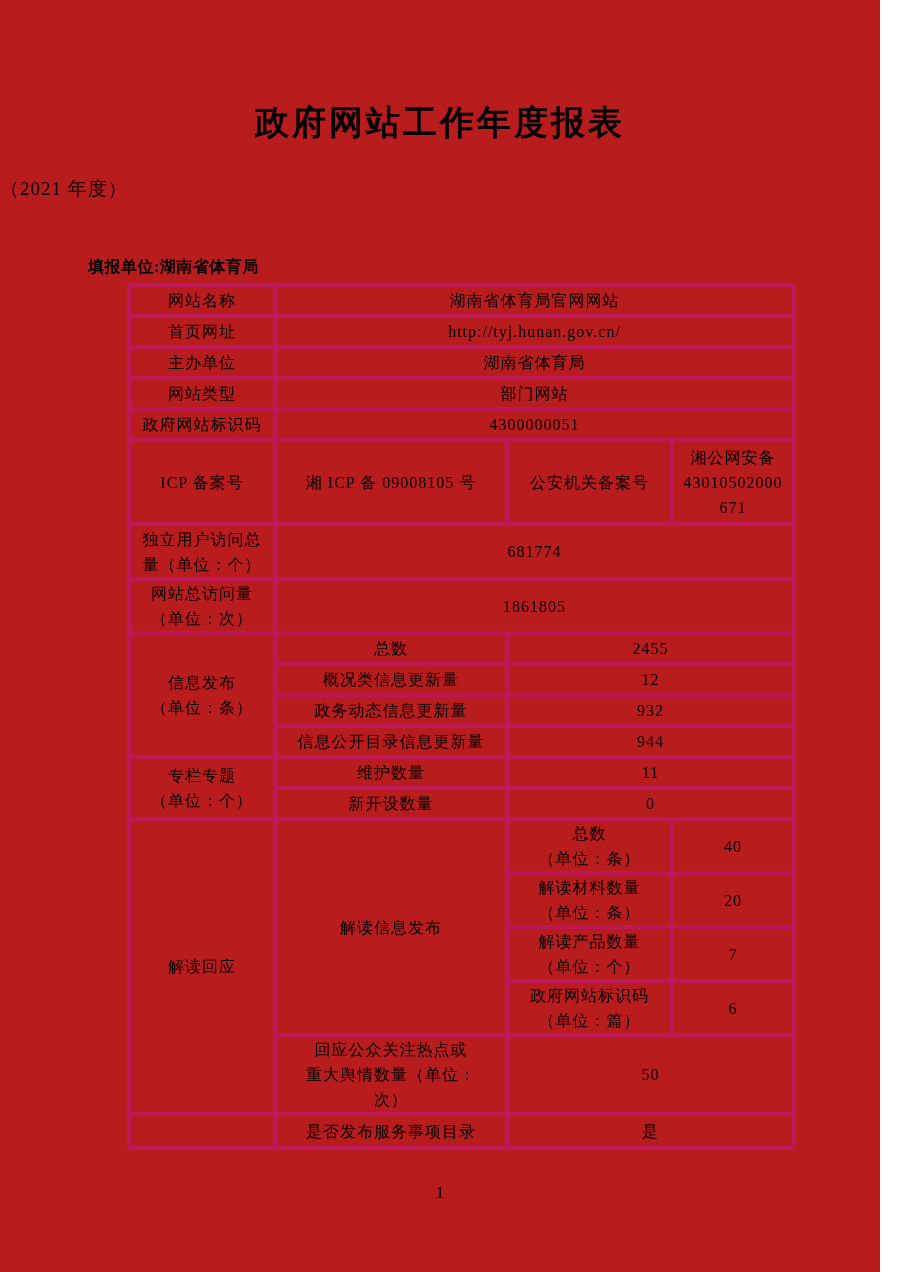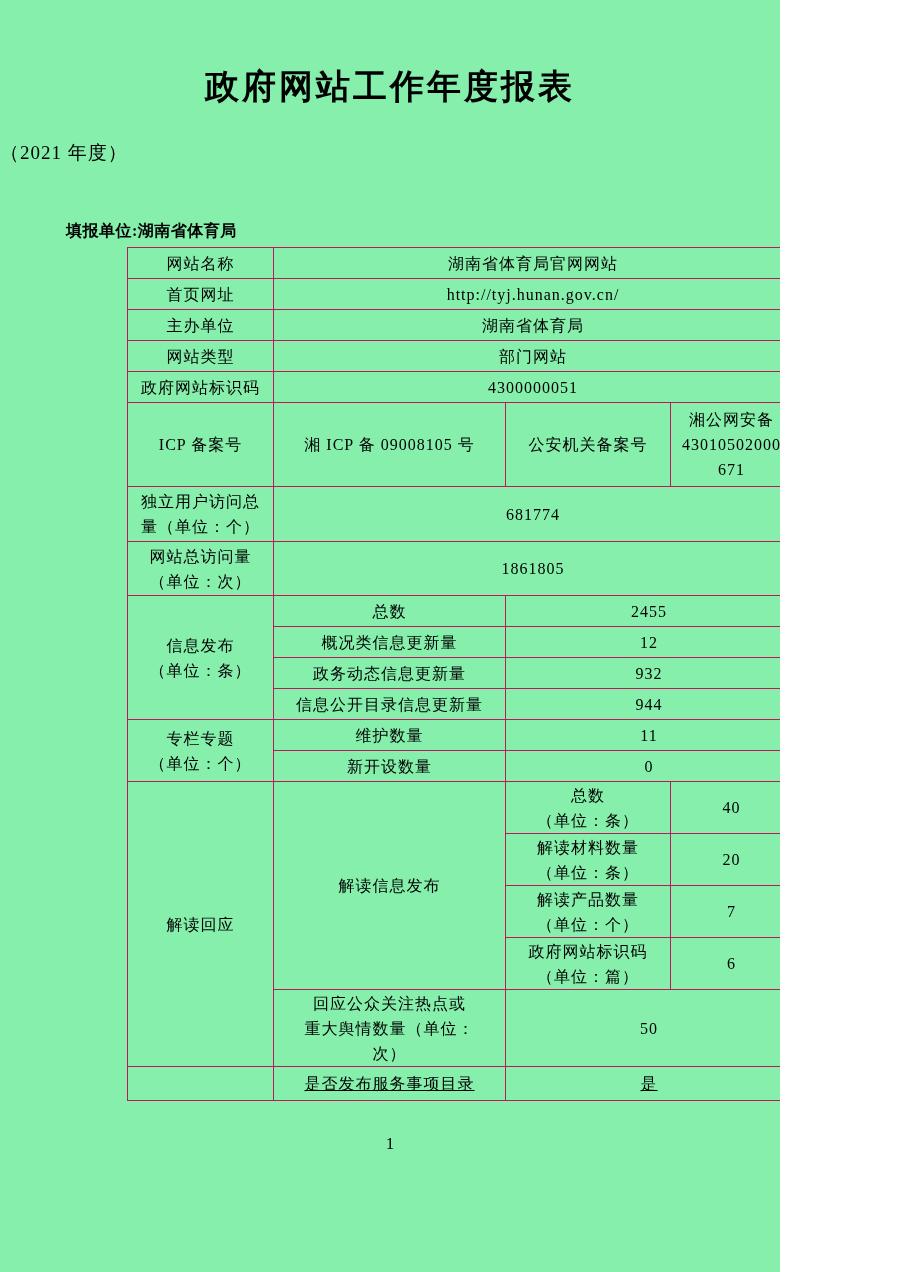--- a/index.html
+++ b/index.html
@@ -4,70 +4,70 @@
 <style>
   html, body {
     margin: 0;
     padding: 0;
     background: #ffffff;
     color: #000000;
     font-family: "Liberation Serif", "DejaVu Serif", serif;
   }
   .doc {
     position: relative;
-    width: 780px;
+    width: 880px;
     height: 1272px;
-    background: #86efac;
+    background: #b91c1c;
     box-sizing: border-box;
-    padding-top: 66px;
+    padding-top: 102px;
     overflow: hidden;
   }
   .title {
     text-align: center;
     font-size: 34px;
     font-weight: bold;
     letter-spacing: 3px;
     line-height: 42px;
   }
   .subtitle {
     font-size: 19px;
     letter-spacing: 1px;
     margin-top: 32px;
   }
   .unit {
-    margin: 55px 0 5px 66px;
+    margin: 55px 0 5px 88px;
     font-size: 16px;
     font-weight: bold;
     letter-spacing: 0.5px;
   }
   table.report {
     border-collapse: collapse;
     table-layout: fixed;
     margin-left: 127px;
     width: 665px;
   }
   table.report td {
-    border: 1px solid #be185d;
+    border: 4px solid #be185d;
     text-align: center;
     vertical-align: middle;
     font-size: 16px;
     letter-spacing: 1px;
     line-height: 25px;
     white-space: pre-line;
     padding: 0 4px;
     box-sizing: border-box;
     overflow: hidden;
   }
   tr.h31 { height: 31px; }
   tr.h84 { height: 84px; }
   tr.h55 { height: 55px; }
   tr.h54 { height: 54px; }
   tr.h52 { height: 52px; }
   tr.h77 { height: 77px; }
-  tr.h34 { height: 34px; text-decoration: underline; }
+  tr.h34 { height: 34px; }
   .col1 { width: 146px; }
   .col2 { width: 232px; }
   .col3 { width: 165px; }
   .col4 { width: 122px; }
   .pagenum {
     text-align: center;
     margin-top: 33px;
     font-size: 17px;
   }
 </style>

